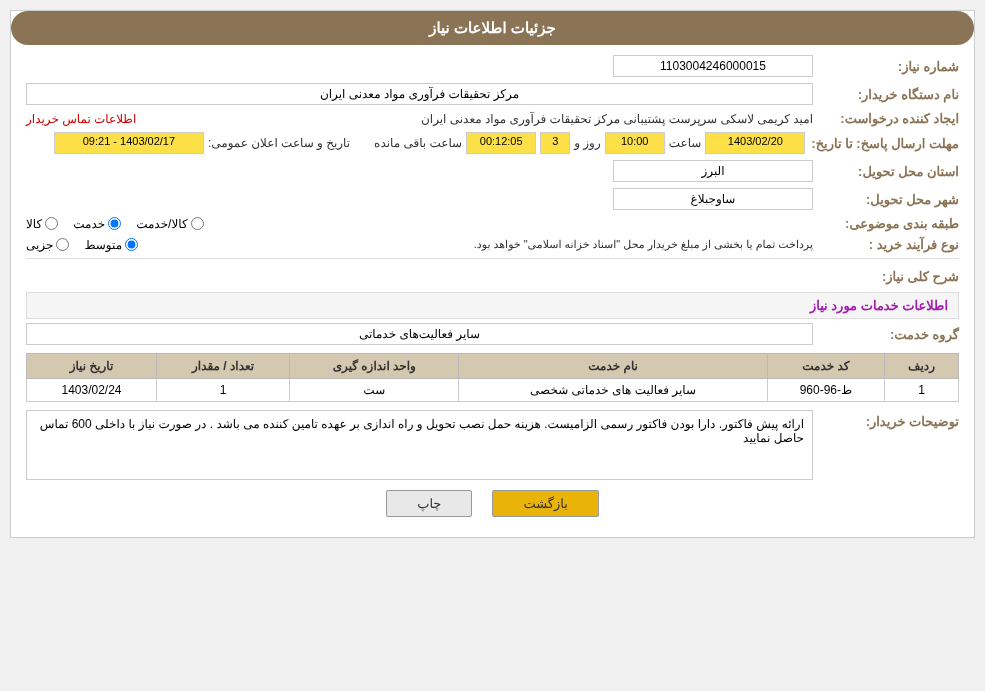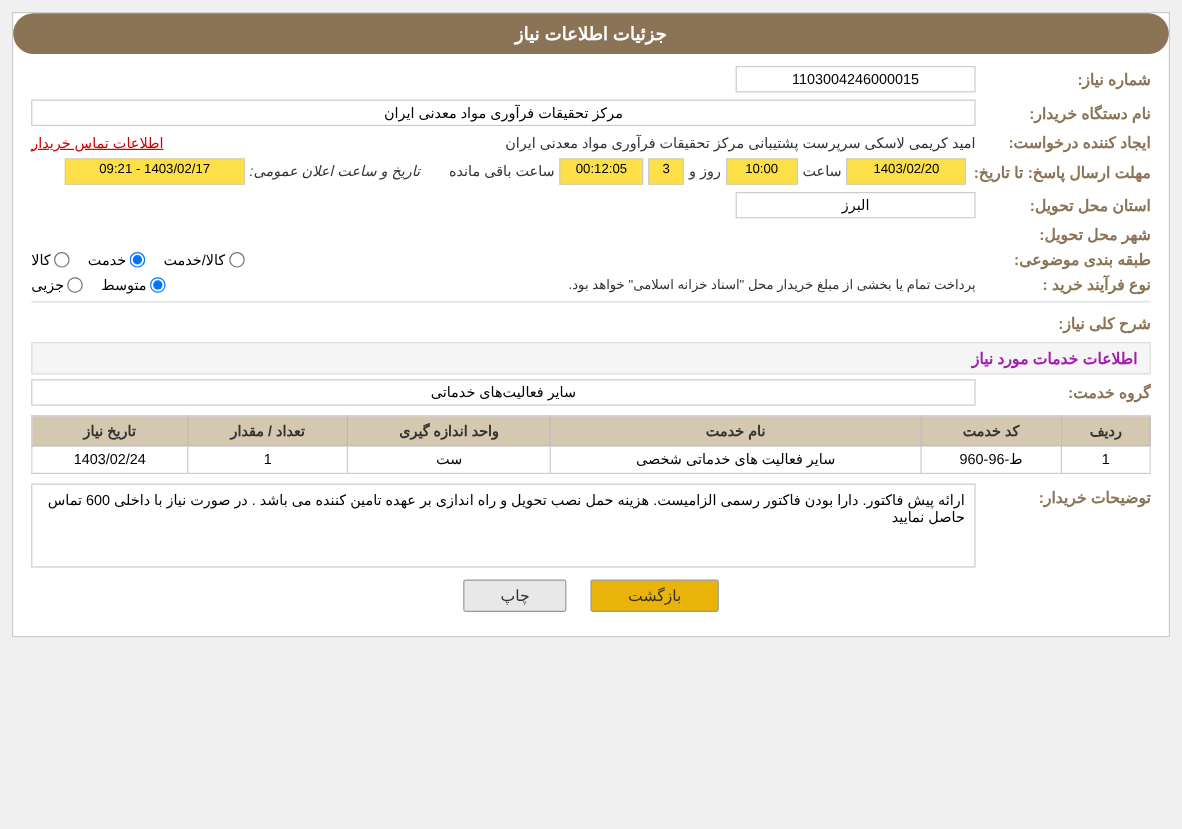--- a/index.html
+++ b/index.html
@@ -59,21 +59,20 @@
       min-width: 300px;
       flex: 1;
     }
     .value-box.medium {
       min-width: 200px;
     }
     .link-text {
       color: #c00;
       font-size: 12px;
       cursor: pointer;
-      text-decoration: underline;
     }
     .date-row {
       display: flex;
       align-items: center;
       gap: 4px;
       flex: 1;
     }
     .small-label {
       font-size: 12px;
       color: #333;
@@ -233,32 +232,33 @@
       <div class="info-row">
         <span class="label">مهلت ارسال پاسخ: تا تاریخ:</span>
         <div class="date-row">
           <div class="small-box" style="min-width:100px;">1403/02/20</div>
           <span class="small-label">ساعت</span>
           <div class="small-box" style="min-width:60px;">10:00</div>
           <span class="small-label">روز و</span>
           <div class="small-box" style="min-width:30px;">3</div>
           <div class="small-box" style="min-width:70px;">00:12:05</div>
           <span class="small-label">ساعت باقی مانده</span>
-          <span class="small-label" style="margin-right:20px;font-style:italic;">تاریخ و ساعت اعلان عمومی:</span>
+          <span class="small-label" style="margin-right:20px;">تاریخ و ساعت اعلان عمومی:</span>
           <div class="small-box" style="min-width:150px;">1403/02/17 - 09:21</div>
         </div>
       </div>
 
       <div class="info-row">
         <span class="label">استان محل تحویل:</span>
         <div class="value-box" style="min-width:200px;">البرز</div>
       </div>
 
       <div class="info-row">
         <span class="label">شهر محل تحویل:</span>
+        <div class="value-box" style="min-width:200px;">ساوجبلاغ</div>
       </div>
 
       <div class="info-row">
         <span class="label">طبقه بندی موضوعی:</span>
         <div class="radio-group">
           <div class="radio-item">
             <input type="radio" name="category" style="">
             <span>کالا/خدمت</span>
           </div>
           <div class="radio-item">

